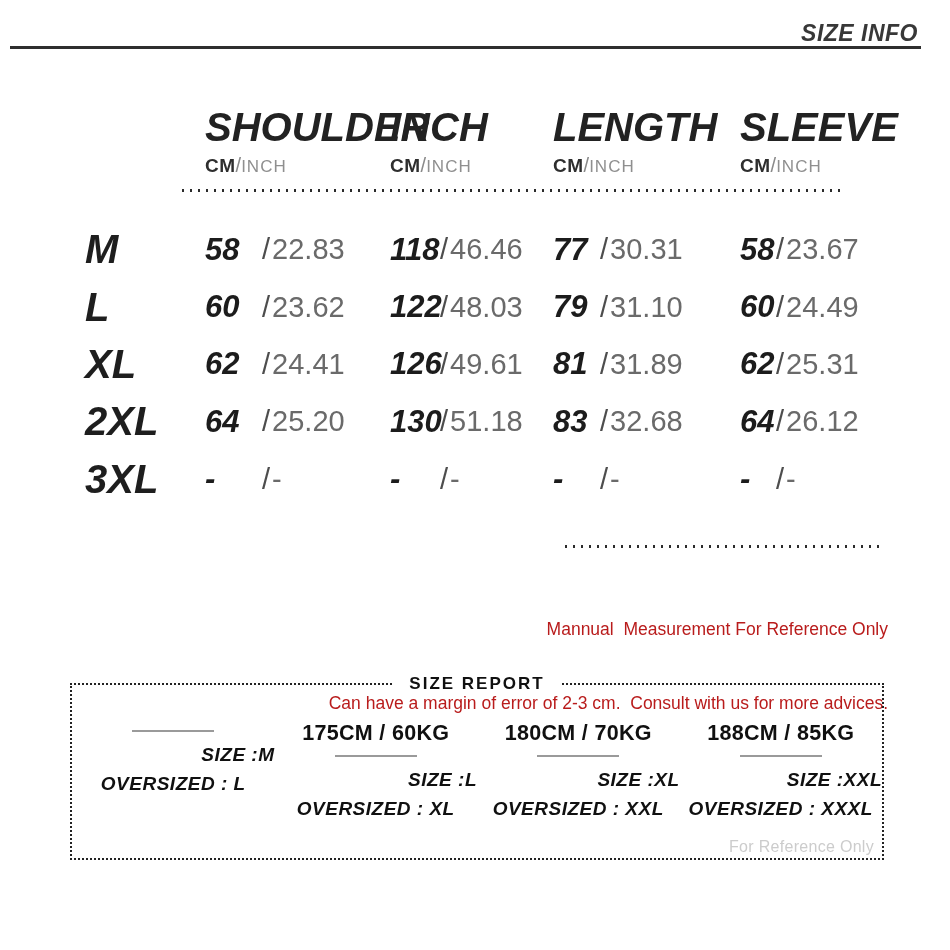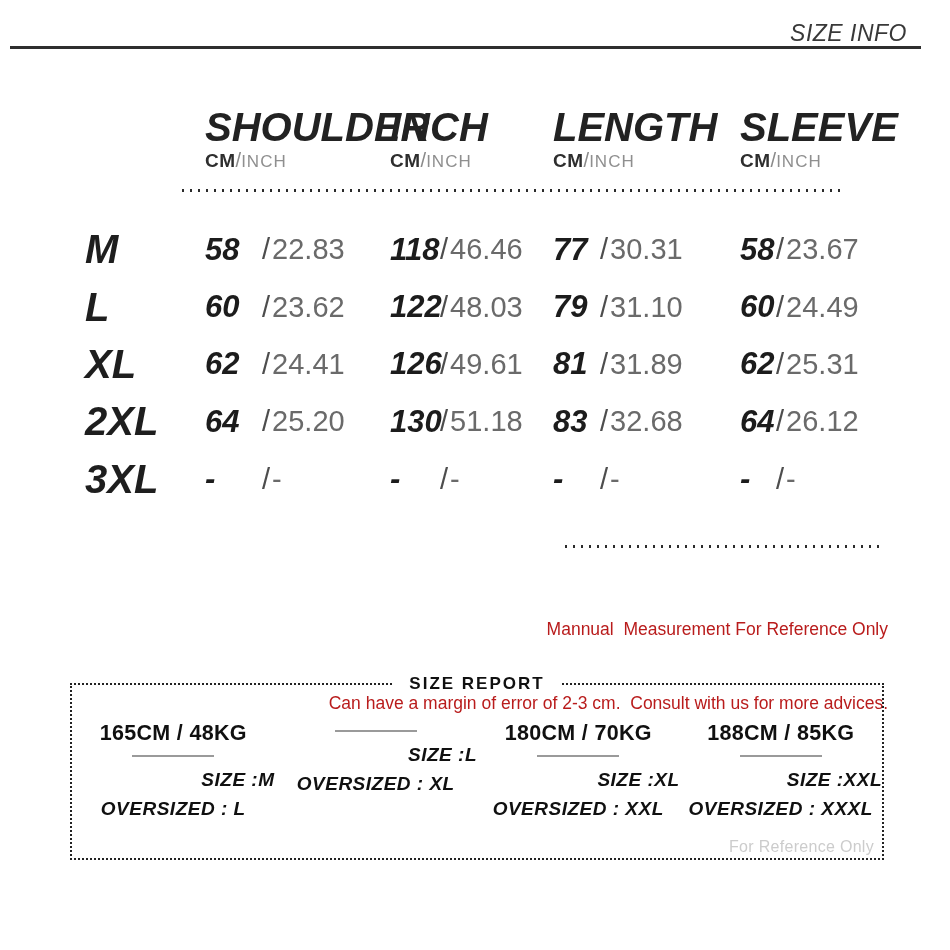--- a/index.html
+++ b/index.html
@@ -2,34 +2,34 @@
 <html><head>
 <meta charset="utf-8">
 <style>
   html,body{margin:0;padding:0;background:#fff;}
   .canvas{
     position:relative;width:950px;height:950px;background:#ffffff;overflow:hidden;
     font-family:"Liberation Sans","DejaVu Sans",sans-serif;color:#1f1f1f;
   }
   
   .page-title{
-    position:absolute;top:20px;right:43px;
-    font-size:23px;font-weight:normal;font-style:italic;letter-spacing:.5px;color:#383838;margin-left:29px;
+    position:absolute;top:20px;right:32px;
+    font-size:23px;font-weight:bold;font-style:italic;letter-spacing:.5px;color:#383838;margin-left:29px;
   }
   .title-rule{position:absolute;top:46px;left:10px;width:911px;height:3px;background:#2f2f2f;}
 
   
   .grid{position:absolute;left:85px;display:grid;grid-template-columns:120px 185px 163px 187px 155px;}
   #header-grid{top:105px;}
   .th-inner{display:flex;flex-direction:column;align-items:flex-start;}
   .w1{width:130px;} .w2{width:120px;} .w3{width:122px;} .w4{width:105px;}
   .th-label{
     font-size:40px;font-style:italic;font-weight:bold;white-space:nowrap;line-height:1.1;color:#222;
   }
-  .th-units{white-space:nowrap;}
+  .th-units{margin-top:5px;white-space:nowrap;}
   .u-cm{font-size:19px;font-weight:bold;color:#2e2e2e;letter-spacing:.5px;}
   .u-slash{font-size:20px;color:#8a8a8a;font-weight:normal;}
   .u-inch{font-size:17px;color:#8f8f8f;letter-spacing:1px;}
   .dotted{
     position:absolute;height:3px;
     background-image:repeating-linear-gradient(to right,#2b2b2b 0 2.5px,transparent 2.5px 8px);
   }
   #header-dotted{top:189px;left:182px;width:663px;}
   #note-dotted{top:545px;left:565px;width:320px;}
 
@@ -231,27 +231,27 @@
   <div class="note">
     <div>Mannual  Measurement For Reference Only</div>
     <div>Can have a margin of error of 2-3 cm.  Consult with us for more advices.</div>
   </div>
 
   <div class="report-box">
     <div class="report-title">SIZE REPORT</div>
     <div class="report-cols">
 
       <div class="report-col">
-        <div class="report-body">165CM / 48KG</div>
         <div class="report-underline"></div>
         <div class="report-size">SIZE :M</div>
         <div class="report-oversized">OVERSIZED : L</div>
       </div>
 
       <div class="report-col">
+        <div class="report-body">175CM / 60KG</div>
         <div class="report-underline"></div>
         <div class="report-size">SIZE :L</div>
         <div class="report-oversized">OVERSIZED : XL</div>
       </div>
 
       <div class="report-col">
         <div class="report-body">180CM / 70KG</div>
         <div class="report-underline"></div>
         <div class="report-size">SIZE :XL</div>
         <div class="report-oversized">OVERSIZED : XXL</div>

